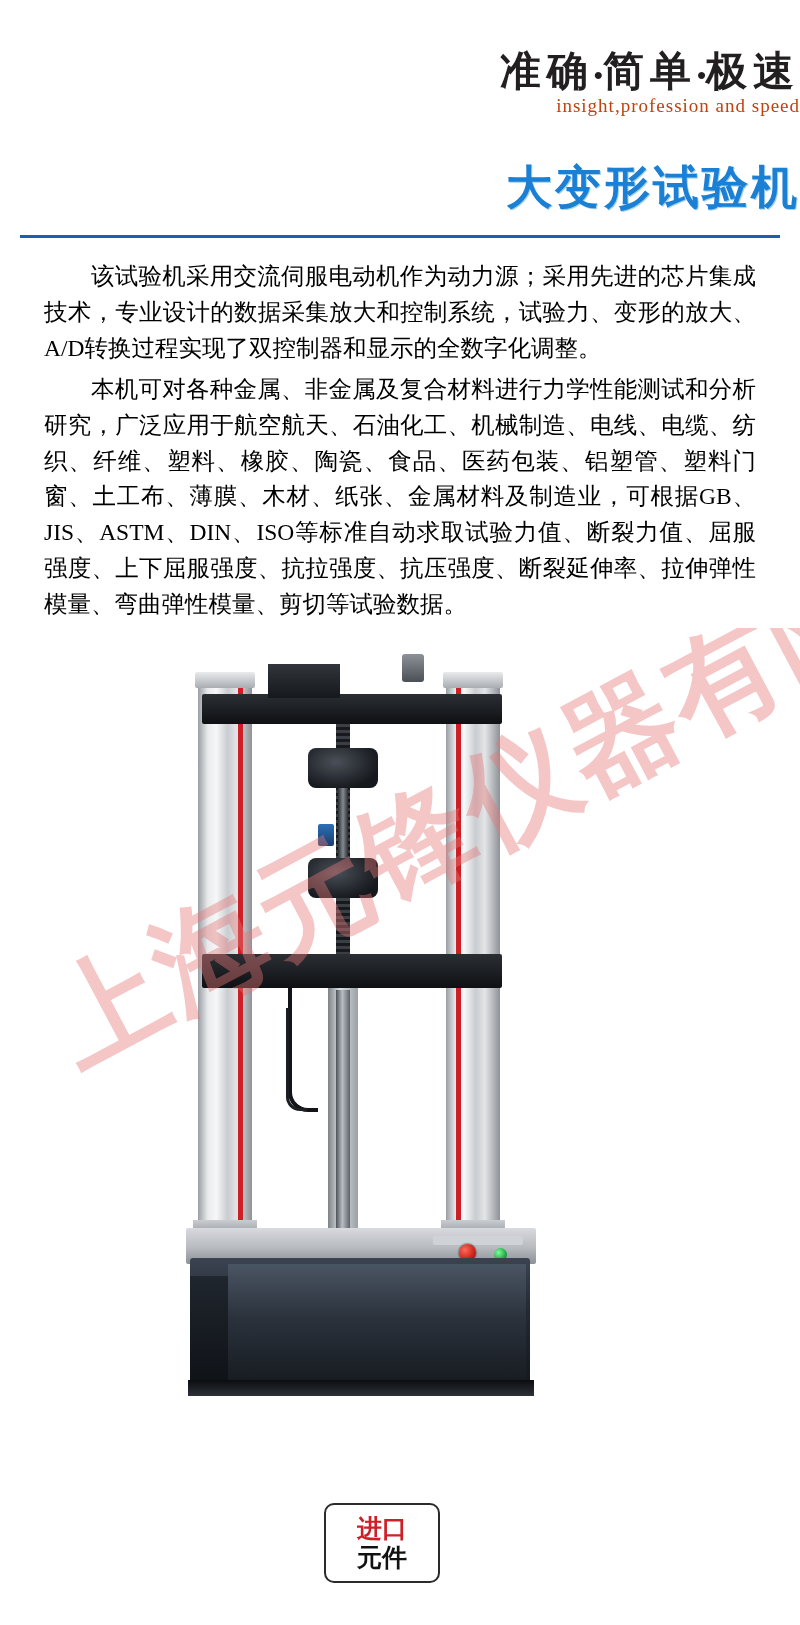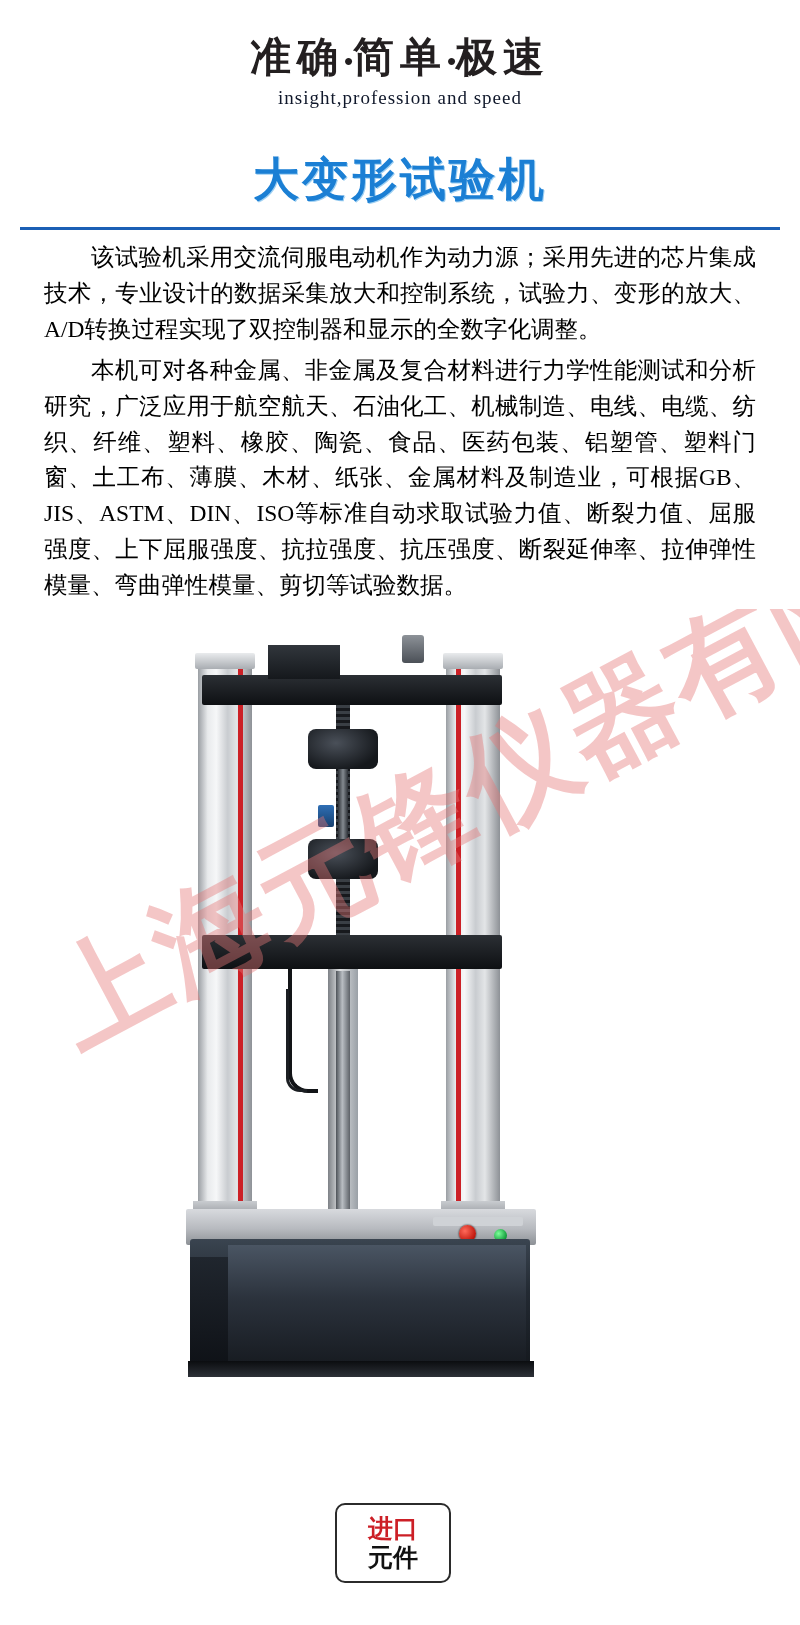--- a/index.html
+++ b/index.html
@@ -11,63 +11,62 @@
     width: 800px;
     height: 1625px;
     position: relative;
     font-family: "Liberation Serif", serif;
     color: #000;
     overflow: hidden;
   }
 
   
   .header {
-    padding-top: 34px;
-    text-align: center;
+    padding-top: 48px;
+    text-align: right;
     border-radius: 27px;
   }
   .slogan-cn {
     font-family: "Liberation Serif", serif;
     font-size: 41px;
     font-weight: bold;
     letter-spacing: 6px;
     color: #231f20;
     line-height: 1.15;
   }
   .slogan-cn .dot {
     font-size: 26px;
     vertical-align: middle;
     letter-spacing: 0;
   }
   .slogan-en {
     font-family: "Liberation Serif", serif;
     font-size: 19px;
-    color: #0f172a;
+    color: #c2410c;
     letter-spacing: 1px;
-    margin-top: 6px;
   }
   .title-main {
     margin-top: 40px;
     font-family: "Liberation Sans", sans-serif;
     font-size: 46px;
     font-weight: bold;
     letter-spacing: 3px;
     color: #1b7fd4;
     text-shadow: 1px 1px 0 #9fd0f2;
   }
   .rule {
     margin: 16px auto 0 auto;
     width: 760px;
     height: 3px;
     background: #1b5fb5;
   }
 
   
   .content {
-    margin: 10px auto 0 auto;
+    margin: 21px auto 0 auto;
     width: 712px;
     font-size: 23.5px;
     line-height: 1.52;
     text-align: justify;
     color: #000;
     font-family: "Liberation Serif", serif;
   }
   .content p {
     margin: 0 0 6px 0;
     text-indent: 2em;
@@ -280,21 +279,21 @@
     color: rgba(228,120,120,0.42);
     white-space: nowrap;
     transform: rotate(-28deg);
     transform-origin: left center;
     letter-spacing: 4px;
   }
 
   
   .badges {
     position: absolute;
-    left: 11px;
+    left: 0;
     bottom: 42px;
     width: 764px;
     display: flex;
     justify-content: center;
     gap: 34px;
   }
   .badge {
     width: 112px;
     height: 76px;
     border: 2px solid #2b2b2b;

